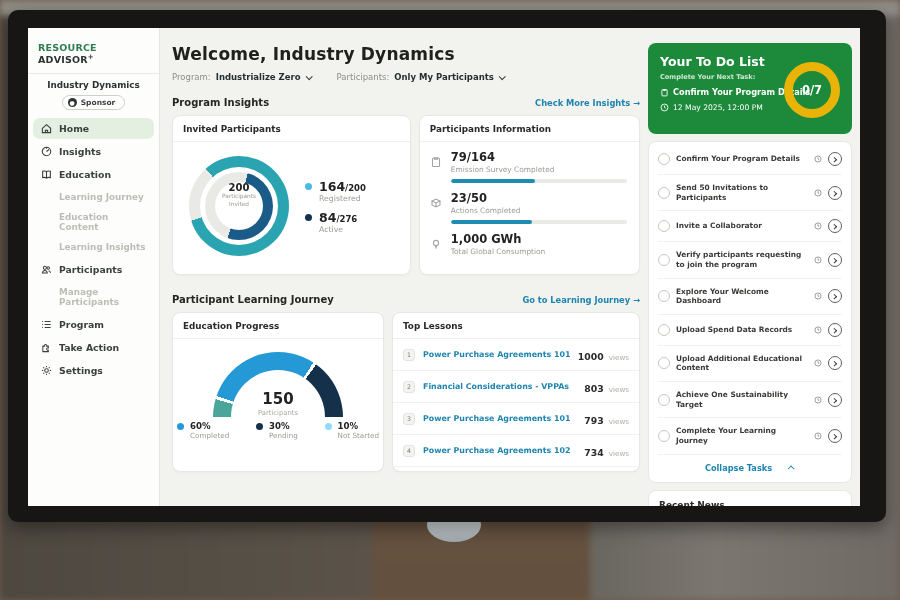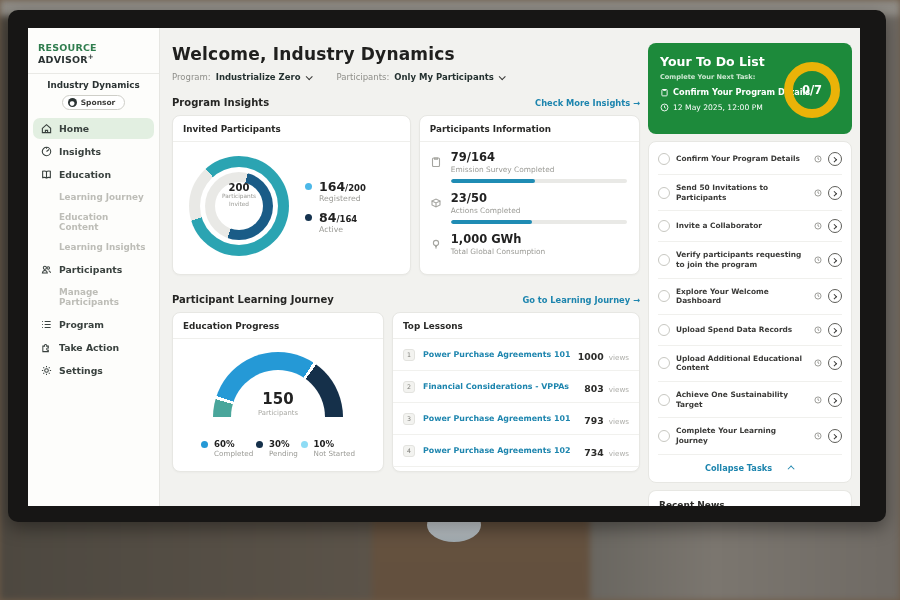--- a/index.html
+++ b/index.html
@@ -77,21 +77,21 @@
   .bar-fill { height:100%; border-radius:2px; background:#1f8cb4; }
 
   
   .card-edu { flex:0 0 212px; }
   .gauge-wrap { display:flex; justify-content:center; margin-top:13px; }
   .gauge { width:130px; height:65px; border-radius:130px 130px 0 0; position:relative;
     background:conic-gradient(from 270deg at 50% 100%, #4aa69b 0 16deg, #fff 16deg 19deg, #2599d6 19deg 123deg, #fff 123deg 126deg, #15304a 126deg 180deg, #fff 180deg 360deg); }
   .gauge-hole { position:absolute; left:18px; top:18px; width:94px; height:47px; border-radius:94px 94px 0 0; background:#fff; display:flex; flex-direction:column; align-items:center; justify-content:flex-end; }
   .gauge-hole .v { font-size:15px; font-weight:bold; color:#222; line-height:1; }
   .gauge-hole .l { font-size:6.8px; color:#a8a8a3; margin-top:2px; }
-  .g-legend { display:flex; justify-content:space-between; padding:0 28px; margin-top:22px; }
+  .g-legend { display:flex; justify-content:space-between; padding:0 4px; margin-top:4px; }
   .g-item { display:grid; grid-template-columns:10px auto; column-gap:3px; align-items:center; }
   .g-dot { width:7px; height:7px; border-radius:50%; }
   .g-pct { font-size:8.6px; font-weight:bold; color:#222; }
   .g-lab { grid-column:2; font-size:7.2px; color:#9a9a95; }
 
   
   .card-lessons { flex:1.1; }
   .lesson-row { display:flex; align-items:center; padding:6px 10px; border-bottom:1px solid #f1f1ee; cursor:default; }
   .lesson-row:last-child { border-bottom:none; }
   .rank { width:12px; height:12px; flex:none; background:#f3f3f0; border:1px solid #e3e3df; border-radius:3px; font-size:6.3px; color:#7c7c77; display:flex; align-items:center; justify-content:center; }
@@ -243,21 +243,21 @@
               </div>
             </div>
             <div class="inv-legend">
               <div class="leg-item">
                 <span class="leg-dot" style="background: rgb(76, 184, 232);"></span>
                 <span class="leg-val"><span>164</span><span class="sub">/200</span></span>
                 <span class="leg-lab">Registered</span>
               </div>
               <div class="leg-item">
                 <span class="leg-dot" style="background: rgb(21, 51, 79);"></span>
-                <span class="leg-val"><span>84</span><span class="sub">/164</span></span>
+                <span class="leg-val"><span>84</span><span class="sub">/276</span></span>
                 <span class="leg-lab">Active</span>
               </div>
             </div>
           </div>
         </div>
 
         <div class="card card-info">
           <div class="card-hd">Participants Information</div>
           <div class="stat-row">
             <span class="stat-ic"><svg width="12" height="12" viewBox="0 0 12 12" fill="none" stroke="#a5a5a0" stroke-width="1.1">

